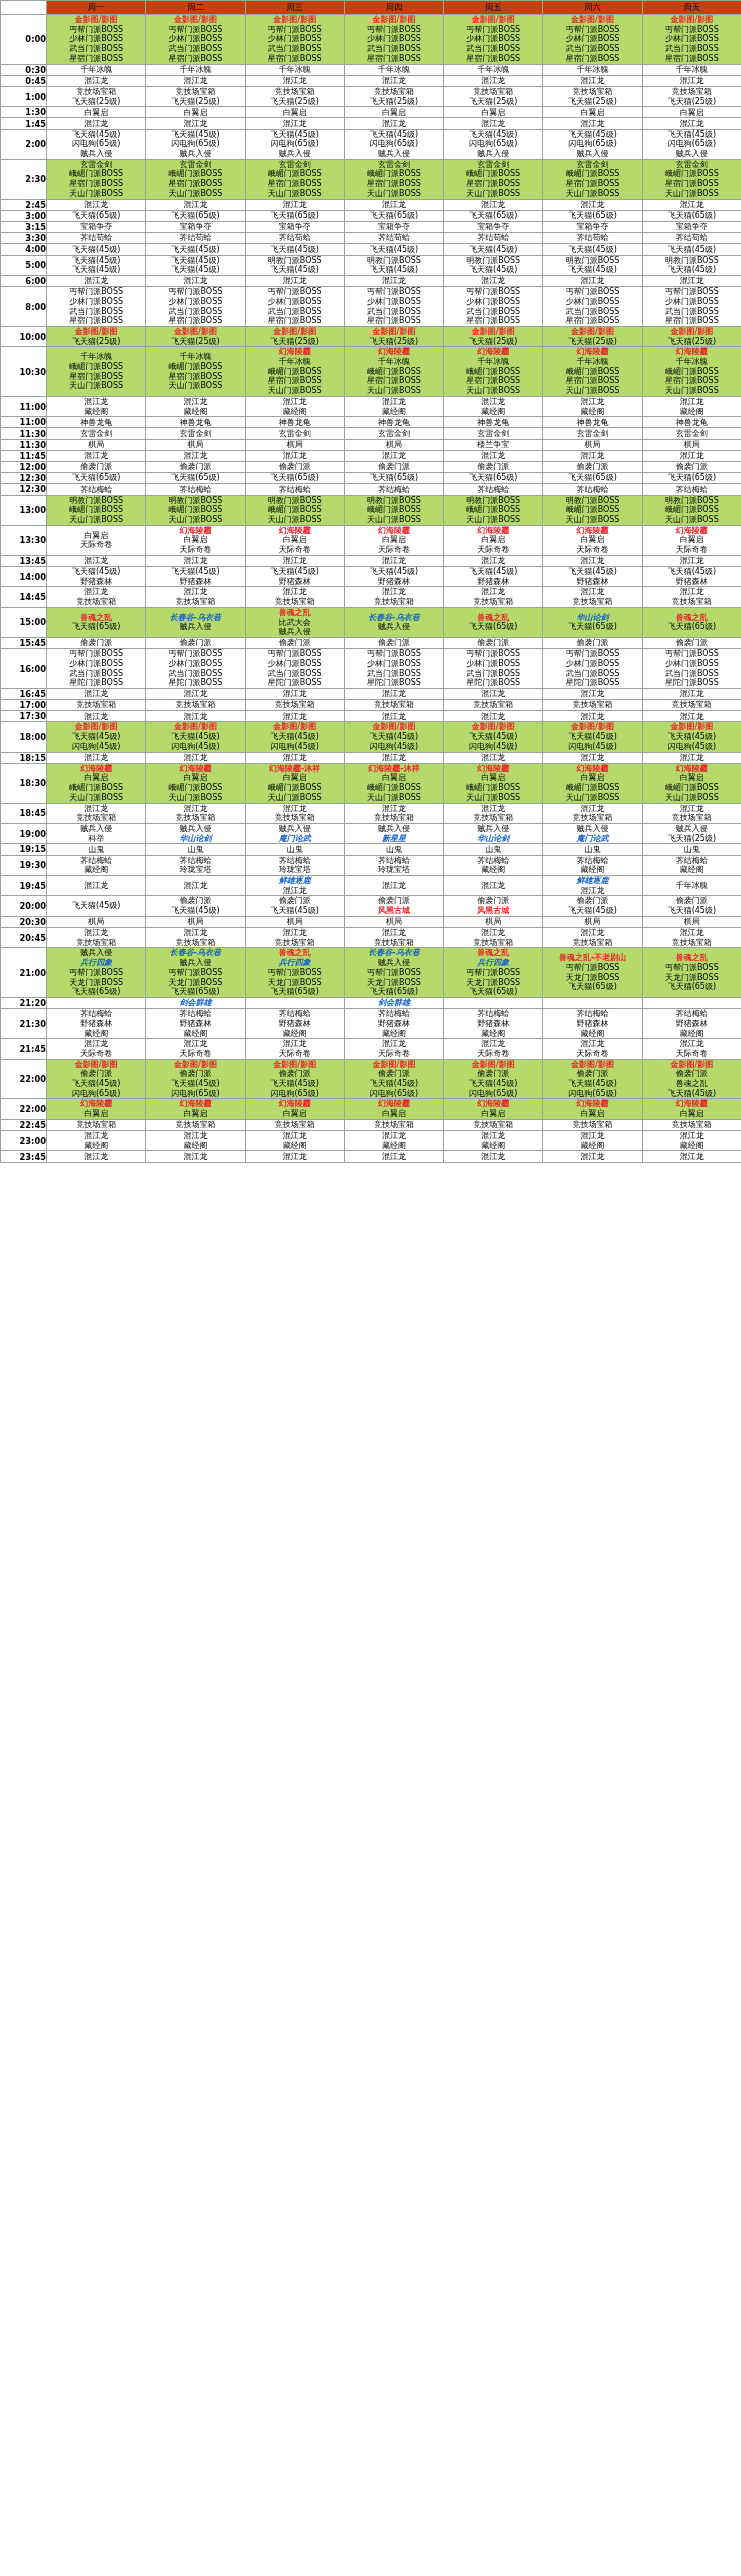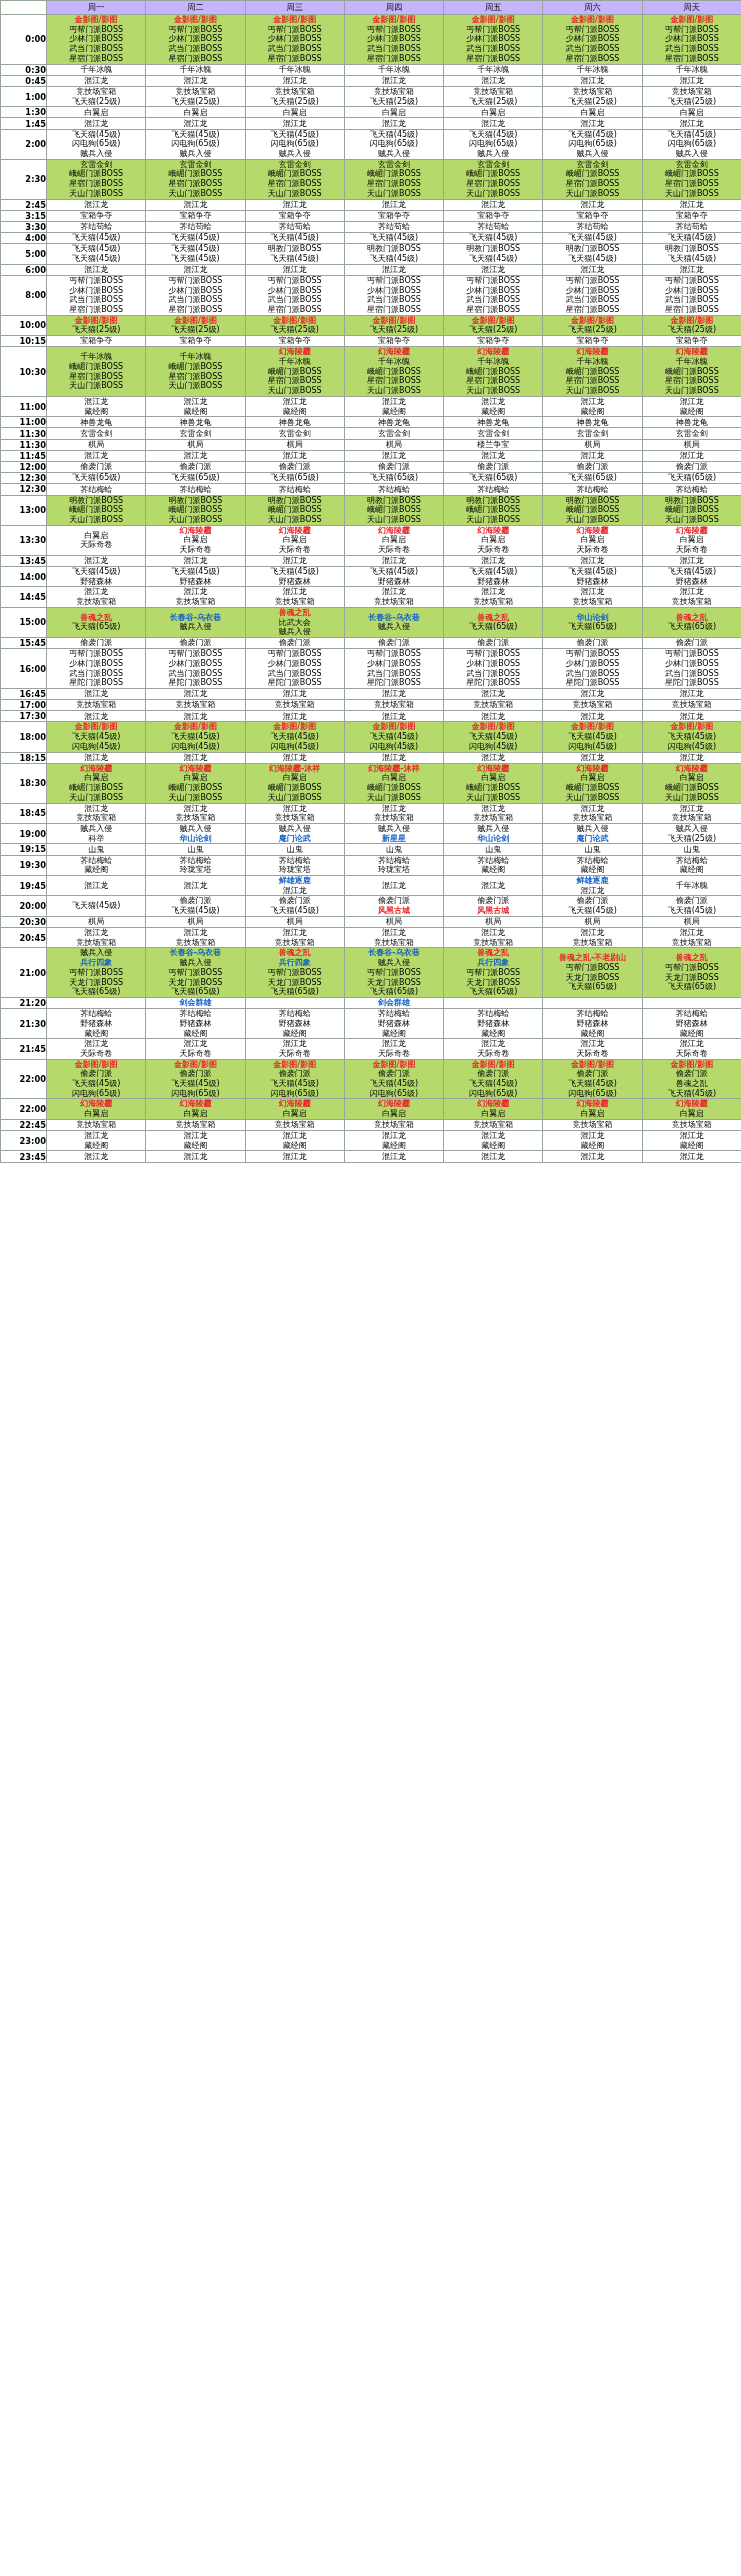--- a/index.html
+++ b/index.html
@@ -2,26 +2,26 @@
 <html style="font-size:15px"><head>
 <meta charset="utf-8">
 <style>
   html,body{margin:0;padding:0;background:#ffffff;}
   body{font-family:"DejaVu Sans","Liberation Sans",sans-serif;}
   #page{width:742px;height:2576px;position:relative;overflow:hidden;background:#fff;}
   table.sched{border-collapse:collapse;width:742px;table-layout:fixed;}
   table.sched td,table.sched th{border:0.9px solid #9aa59a;padding:0;vertical-align:middle;}
   .timecol{width:45px;text-align:right;padding-right:2.8px;font-size:8.3px;color:#000;background:#fff;font-weight:bold;}
   .daycell{width:99px;text-align:center;font-size:8px;line-height:9.7px;color:#000;}
-  thead th{height:13px;font-size:8.3px;background:#c4b5fd;font-weight:normal;}
+  thead th{height:13px;font-size:8.3px;background:#c2410c;font-weight:normal;}
   .ev{display:block;white-space:nowrap;overflow:hidden;}
   .green{background:#b5d96a;}
   .white{background:#ffffff;}
   .red{color:#e8262b;font-weight:bold;}
-  .blue{color:#1562c6;font-weight:bold;}
+  .blue{color:#1562c6;font-weight:bold;font-style:italic;}
   .dk{color:#000;}
   .rowline td{height:10.2px;}
 </style>
 </head>
 <body>
 
 <div id="page">
   <table class="sched">
     <thead>
       <tr>
@@ -316,20 +316,44 @@
             <span class="ev dk">混江龙</span>
           </td>
           <td class="daycell white">
             <span class="ev dk">混江龙</span>
           </td>
           <td class="daycell white">
             <span class="ev dk">混江龙</span>
           </td>
         </tr>
         <tr class="rowline">
+          <td class="timecol">3:00</td>
+          <td class="daycell white">
+            <span class="ev dk">飞天猫(65级)</span>
+          </td>
+          <td class="daycell white">
+            <span class="ev dk">飞天猫(65级)</span>
+          </td>
+          <td class="daycell white">
+            <span class="ev dk">飞天猫(65级)</span>
+          </td>
+          <td class="daycell white">
+            <span class="ev dk">飞天猫(65级)</span>
+          </td>
+          <td class="daycell white">
+            <span class="ev dk">飞天猫(65级)</span>
+          </td>
+          <td class="daycell white">
+            <span class="ev dk">飞天猫(65级)</span>
+          </td>
+          <td class="daycell white">
+            <span class="ev dk">飞天猫(65级)</span>
+          </td>
+        </tr>
+        <tr class="rowline">
           <td class="timecol">3:15</td>
           <td class="daycell white">
             <span class="ev dk">宝箱争夺</span>
           </td>
           <td class="daycell white">
             <span class="ev dk">宝箱争夺</span>
           </td>
           <td class="daycell white">
             <span class="ev dk">宝箱争夺</span>
           </td>
@@ -516,44 +540,20 @@
             <span class="ev red">金影图/影图</span>
             <span class="ev dk">飞天猫(25级)</span>
           </td>
           <td class="daycell green">
             <span class="ev red">金影图/影图</span>
             <span class="ev dk">飞天猫(25级)</span>
           </td>
           <td class="daycell green">
             <span class="ev red">金影图/影图</span>
             <span class="ev dk">飞天猫(25级)</span>
-          </td>
-        </tr>
-        <tr class="rowline">
-          <td class="timecol">10:15</td>
-          <td class="daycell white">
-            <span class="ev dk">宝箱争夺</span>
-          </td>
-          <td class="daycell white">
-            <span class="ev dk">宝箱争夺</span>
-          </td>
-          <td class="daycell white">
-            <span class="ev dk">宝箱争夺</span>
-          </td>
-          <td class="daycell white">
-            <span class="ev dk">宝箱争夺</span>
-          </td>
-          <td class="daycell white">
-            <span class="ev dk">宝箱争夺</span>
-          </td>
-          <td class="daycell white">
-            <span class="ev dk">宝箱争夺</span>
-          </td>
-          <td class="daycell white">
-            <span class="ev dk">宝箱争夺</span>
           </td>
         </tr>
         <tr class="rowline">
           <td class="timecol">10:30</td>
           <td class="daycell green">
             <span class="ev dk">千年冰魄</span>
             <span class="ev dk">峨嵋门派BOSS</span>
             <span class="ev dk">星宿门派BOSS</span>
             <span class="ev dk">天山门派BOSS</span>
           </td>

